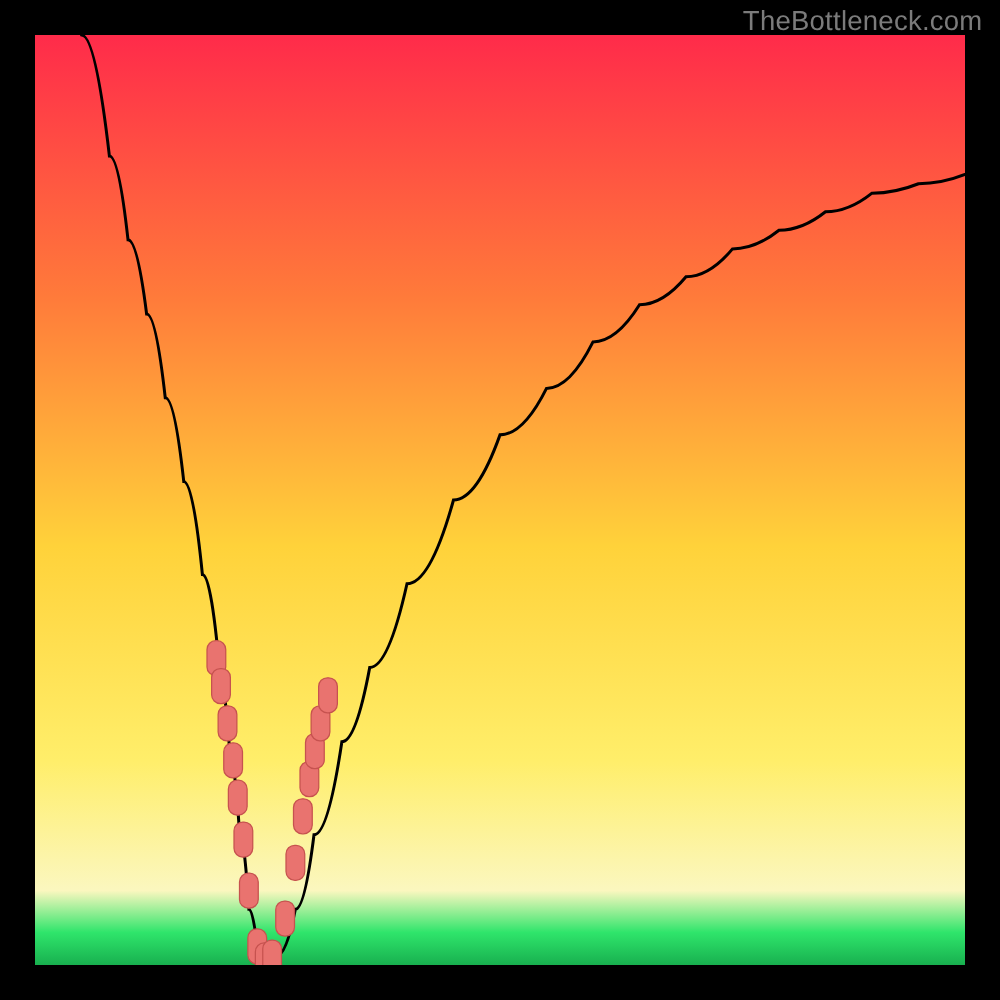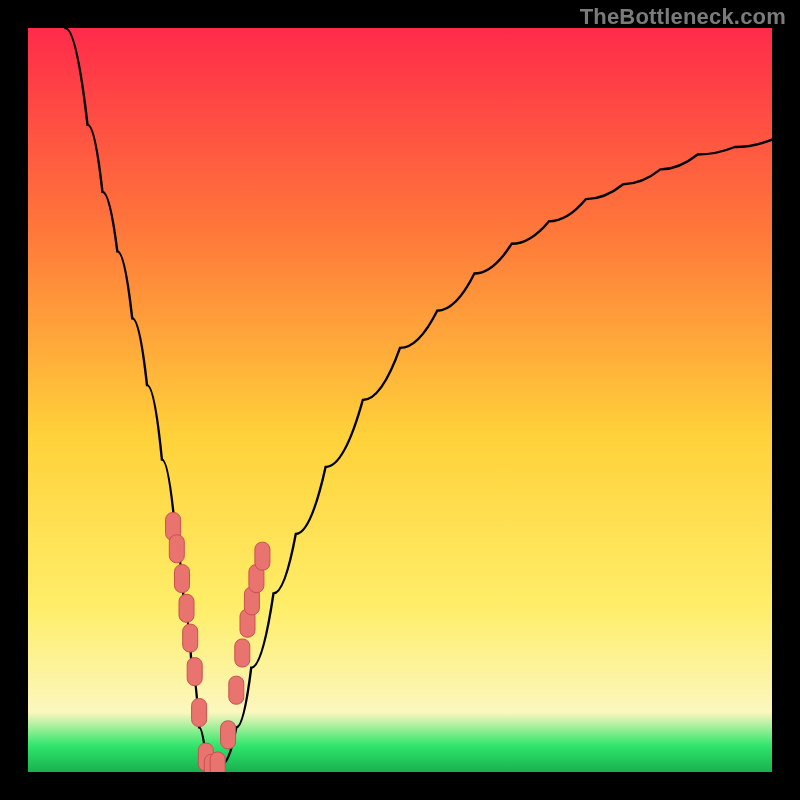--- a/index.html
+++ b/index.html
@@ -24,21 +24,21 @@
     top: 0;
     width: 744px;
     height: 744px;
   }
   .watermark {
     position: absolute;
     top: 4px;
     right: 14px;
     font-family: Arial, Helvetica, sans-serif;
     font-size: 22px;
-    font-weight: 700;
+    font-weight: 400;
     color: #7b7b7b;
     letter-spacing: 0.2px;
   }
 </style>
 </head>
 <body>
 
 <div class="frame">
 
   <svg class="plot" viewBox="0 0 744 744" preserveAspectRatio="none">

